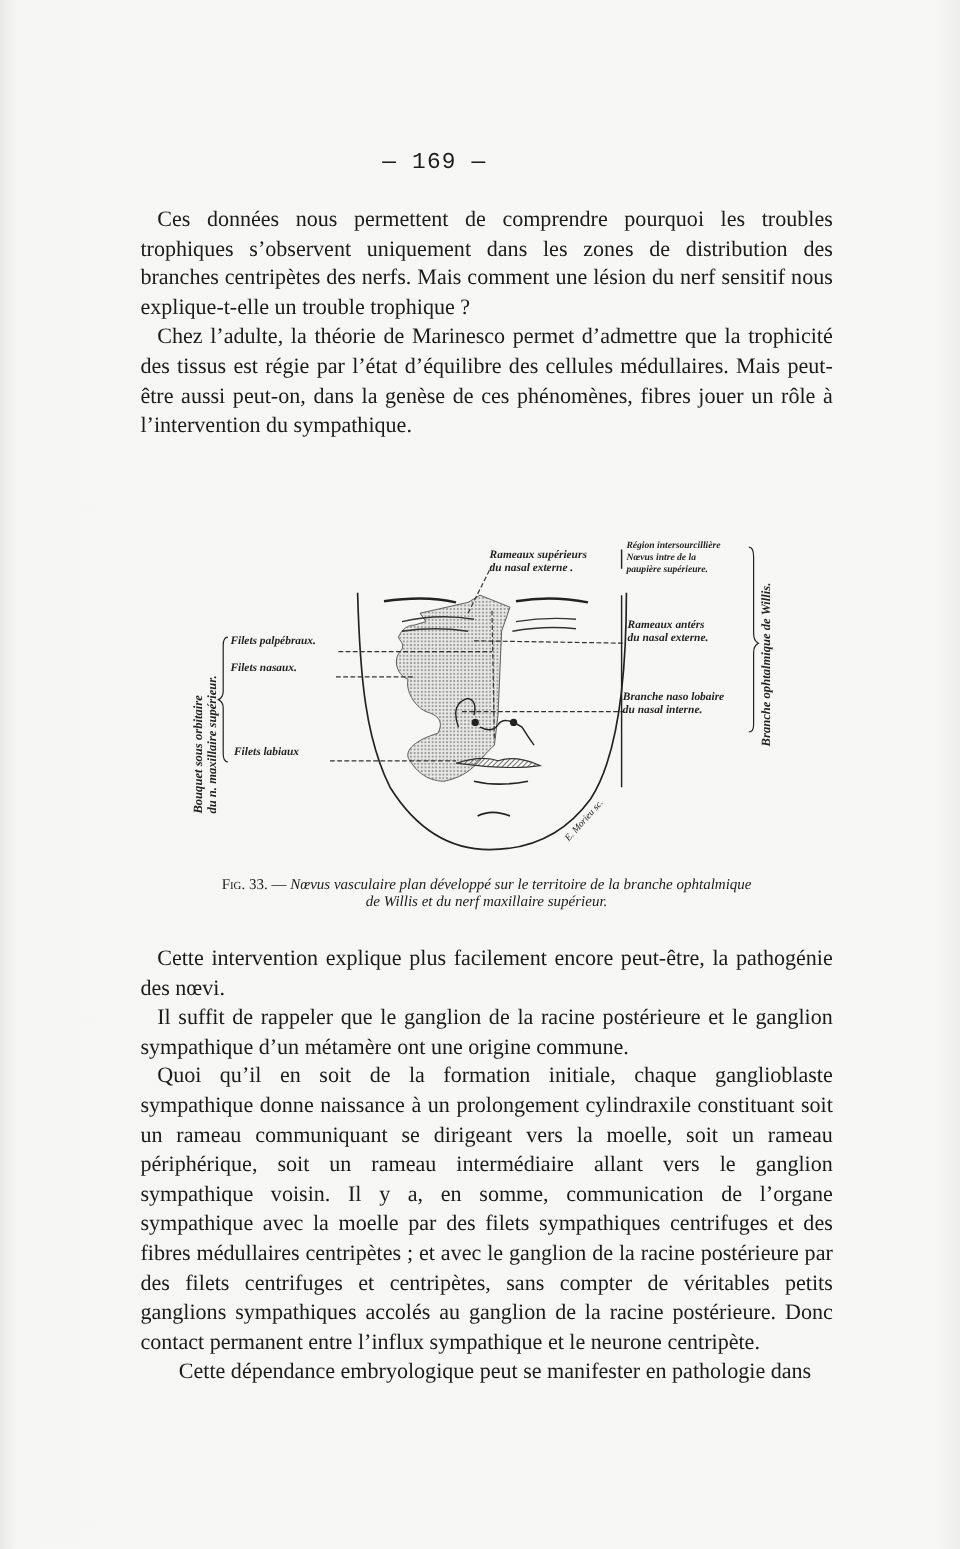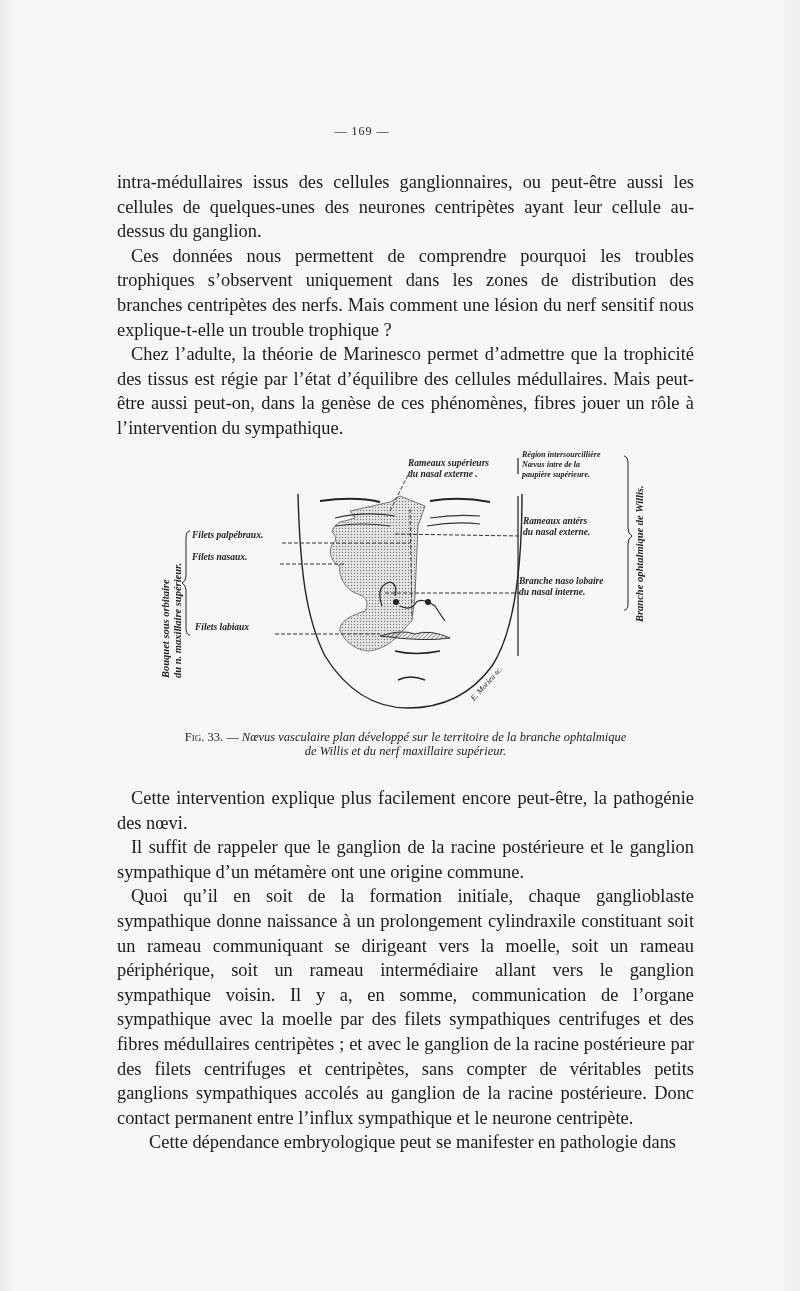--- a/index.html
+++ b/index.html
@@ -1,20 +1,20 @@
 <!DOCTYPE html>
 <html><head>
 <meta charset="utf-8">
 <style>
   html,body{margin:0;padding:0;}
   body{width:800px;height:1291px;background:#f3f3f1;position:relative;overflow:hidden;
        font-family:"Liberation Serif","DejaVu Serif",serif;color:#1b1b1b;}
   .page{position:absolute;left:0;top:0;width:800px;height:1291px;
         background:linear-gradient(90deg,#e9e9e6 0px,#f6f6f4 14px,#f7f7f5 780px,#ededeb 800px);}
-  .pnum{position:absolute;top:124px;left:0;width:724px;text-align:center;font-size:12px;letter-spacing:1px;}
+  .pnum{position:absolute;top:124px;left:0;width:724px;text-align:center;font-size:19px;letter-spacing:1px;font-family:Liberation Mono, monospace;}
   .text{position:absolute;left:117px;width:577px;font-size:18.4px;line-height:24.6px;text-align:justify;}
   .text p{margin:0;}
   .ind{text-indent:14px;font-family:Liberation Serif, serif;}
   .block1{top:170px;}
   .block2{top:786px;}
   .figure{position:absolute;left:140px;top:446px;width:520px;height:280px;}
   .figure svg{position:absolute;left:0;top:0;}
   .lbl{position:absolute;font-style:italic;font-size:9.5px;line-height:11px;white-space:nowrap;font-weight:bold;color:#222;}
   .vlbl{position:absolute;font-style:italic;font-size:10.5px;font-weight:bold;line-height:12px;white-space:nowrap;transform-origin:left top;color:#222;}
   .caption{position:absolute;left:117px;top:730px;width:577px;text-align:center;font-size:12.5px;line-height:14px;}
@@ -22,21 +22,20 @@
   .caption i{font-style:italic;}
 </style>
 </head>
 <body>
 
 <div class="page">
 
   <div class="pnum">— 169 —</div>
 
   <div class="text block1">
-    <p>intra-médullaires issus des cellules ganglionnaires, ou peut-être aussi les cellules de quelques-unes des neurones centripètes ayant leur cellule au-dessus du ganglion.</p>
     <p class="ind">Ces données nous permettent de comprendre pourquoi les troubles trophiques s’observent uniquement dans les zones de distribution des branches centripètes des nerfs. Mais comment une lésion du nerf sensitif nous explique-t-elle un trouble trophique ?</p>
     <p class="ind">Chez l’adulte, la théorie de Marinesco permet d’admettre que la trophicité des tissus est régie par l’état d’équilibre des cellules médullaires. Mais peut-être aussi peut-on, dans la genèse de ces phénomènes, fibres jouer un rôle à l’intervention du sympathique.</p>
   </div>
 
   <div class="figure">
     <svg width="520" height="280" viewBox="0 0 520 280">
       <defs>
         <pattern id="dots" width="3" height="3" patternUnits="userSpaceOnUse">
           <rect width="3" height="3" fill="#e6e6e3"></rect>
           <circle cx="1.5" cy="1.5" r="0.7" fill="#777"></circle>

